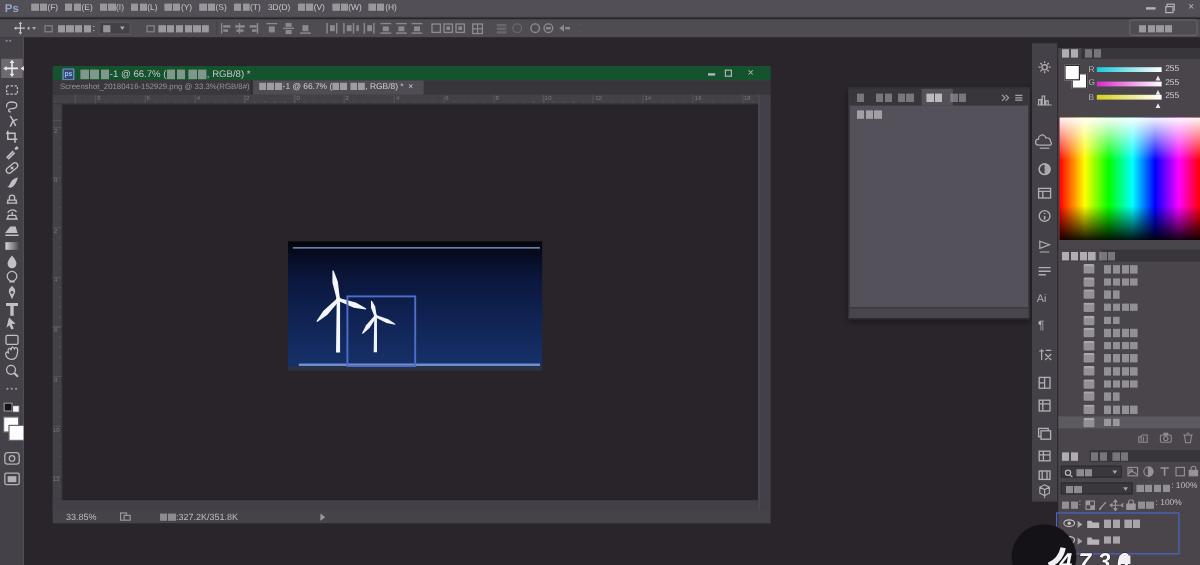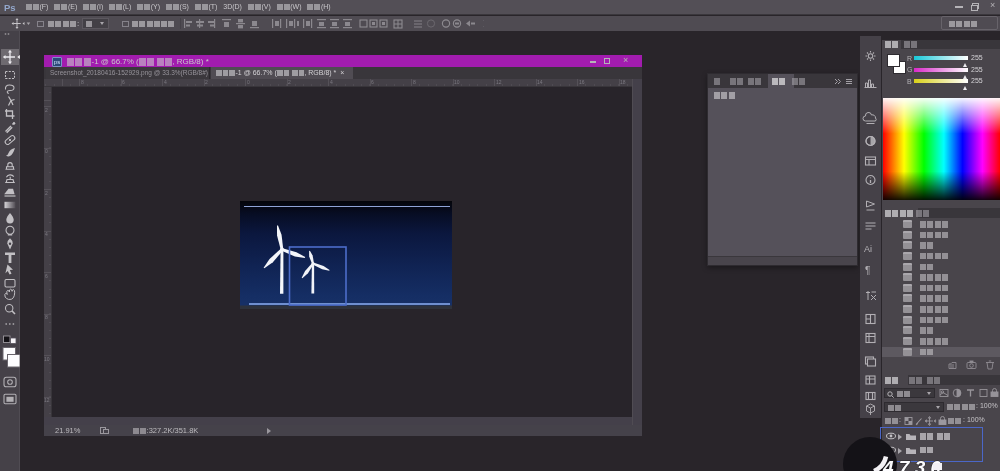--- a/index.html
+++ b/index.html
@@ -201,21 +201,21 @@
         <circle r="2.3" fill="none" stroke="#b2b0b4" stroke-width="1.1"></circle>
       </g>
     <g transform="translate(10,368)">
         <rect x="-6" y="-4.8" width="12" height="9.6" rx="1.2" fill="none" stroke="#b2b0b4" stroke-width="1.1"></rect>
         <rect x="-3.6" y="-2.2" width="7.2" height="5" fill="#b2b0b4"></rect>
       </g>
   </svg>
 </div>
 
 <div class="abs" id="docwin" style="left:44px;top:55px;width:598px;height:381px;background:#454148">
-  <div class="abs" style="left:0;top:0;width:100%;height:12px;background:#a21caf">
+  <div class="abs" style="left:0;top:0;width:100%;height:12px;background:#14532d">
     <div class="abs" style="left:8px;top:1.5px;width:10px;height:10px;background:#2d4a7a;border:1px solid #7b96c5;border-radius:1px;font-size:6px;color:#cfe0ff;text-align:center;line-height:9px">ps</div>
     <div class="row" style="left:23px;top:0;height:13px;line-height:13px;font-size:8px;color:#c9c7cb">
       <span class="z z8" style="width:24.5px"></span><span>-1 @ 66.7% (</span><span class="z z8" style="width:15.8px"></span><span style="display:inline-block;width:2px"></span><span class="z z8" style="width:15.8px"></span><span>, RGB/8) *</span>
     </div>
     <div class="abs" style="left:546px;top:6px;width:6px;height:1.5px;background:#b5b3b7"></div>
     <div class="abs" style="left:560px;top:2.5px;width:6px;height:6px;border:1px solid #b5b3b7"></div>
     <div class="abs" style="left:579px;top:0px;color:#b5b3b7;font-size:9px">×</div>
   </div>
   <div class="abs" style="left:0;top:12px;width:100%;height:12px;background:#39363b">
     <div class="abs" style="left:2px;top:0;width:164px;height:12px;background:#3b383d;border-right:1px solid #2c292e;color:#96939a;font-size:6.5px;line-height:12px;padding-left:4px;white-space:nowrap;overflow:hidden">Screenshot_20180416-152929.png @ 33.3%(RGB/8#) &nbsp;×</div>
@@ -246,21 +246,21 @@
       <span class="abs" style="left:1px;top:144px;font-size:5px;color:#7b7880">4</span>
       <span class="abs" style="left:1px;top:186px;font-size:5px;color:#7b7880">6</span>
       <span class="abs" style="left:1px;top:227px;font-size:5px;color:#7b7880">8</span>
       <span class="abs" style="left:0px;top:269px;font-size:5px;color:#7b7880">10</span>
       <span class="abs" style="left:0px;top:310px;font-size:5px;color:#7b7880">12</span>
     </div>
   <div class="abs" id="canvas" style="left:8px;top:32px;width:580px;height:330px;background:#28242a"></div>
   <div class="abs" style="left:588px;top:24px;width:10px;height:346px;background:#44404a;border-left:1px solid #504c53"></div>
   <div class="abs" style="left:0;top:362px;width:588px;height:8px;background:#44404a"></div>
   <div class="abs" style="left:0;top:370px;width:100%;height:11px;background:#45424a;font-size:7.5px;color:#bdbbbf">
-    <span class="abs" style="left:11px;top:1px">21.91%</span>
+    <span class="abs" style="left:11px;top:1px">33.85%</span>
     <div class="abs" style="left:56px;top:2px;width:6px;height:7px;border:1px solid #9a979d"></div>
     <div class="abs" style="left:59px;top:4px;width:6px;height:5px;border:1px solid #9a979d;background:#45424a"></div>
     <span class="abs" style="left:89px;top:1px"><span class="z z7" style="width:13.6px"></span>:327.2K/351.8K</span>
     <div class="abs" style="left:223px;top:3px;width:0;height:0;border:3px solid transparent;border-left:4px solid #9a979d"></div>
   </div>
 </div>
 
 <svg class="abs" id="artimg" style="left:240px;top:201px" width="212" height="108" viewBox="0 0 212 108">
   <defs>
     <linearGradient id="sky" x1="0" y1="0" x2="0" y2="1">

